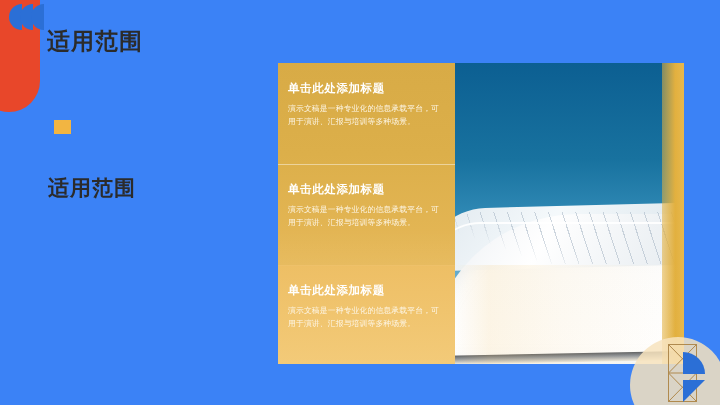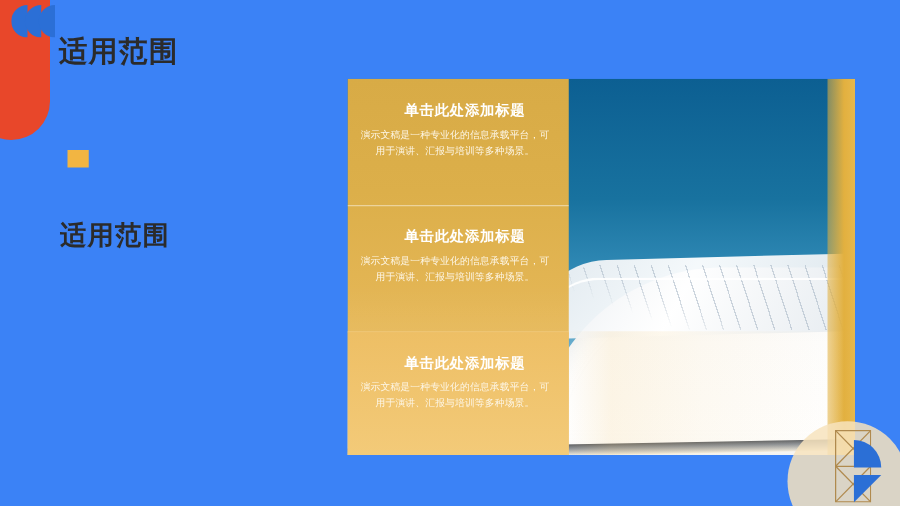--- a/index.html
+++ b/index.html
@@ -35,21 +35,20 @@
   .title-mid{
     position:absolute;left:48px;top:174px;
     font-size:21px;font-weight:bold;color:#2b2b2b;letter-spacing:1px;
     white-space:nowrap;
   }
 
   
   .panel{
     position:absolute;left:278px;top:63px;width:406px;height:301px;
     overflow:hidden;
-    text-align:center;
   }
   .photo{
     position:absolute;left:0;top:0;width:100%;height:100%;
     background:
       linear-gradient(180deg,#0c5f92 0%,#18729f 32%,#3e97c2 62%,#8fc3dd 80%,#cfe4ee 92%,#eef4f7 100%);
   }
   
   .bldg-main{
     position:absolute;left:150px;bottom:0;width:262px;height:150px;
     background:linear-gradient(180deg,#f2f4f6 0%,#fdfdfd 40%,#ffffff 100%);
@@ -122,21 +121,21 @@
   .sep1{top:101px;}
   .sep2{top:202px;}
 
   .card-body{position:relative;z-index:3;width:168px;}
   .card-title{
     font-size:11.5px;font-weight:bold;color:#ffffff;
     letter-spacing:.6px;margin:0 0 7px 0;white-space:nowrap;
   }
   .card-text{
     font-size:7.8px;line-height:1.65;color:#fdf6e6;
-    letter-spacing:.15px;margin:0;width:152px;font-family:Liberation Mono, monospace;
+    letter-spacing:.15px;margin:0;width:152px;
   }
 
   
   .pale-arc{
     position:absolute;right:-6px;bottom:-28px;width:96px;height:96px;
     border-radius:50%;background:#f7e3bd;opacity:.85;
   }
   .grid-rect{
     position:absolute;left:668px;top:344px;width:29px;height:58px;
   }

